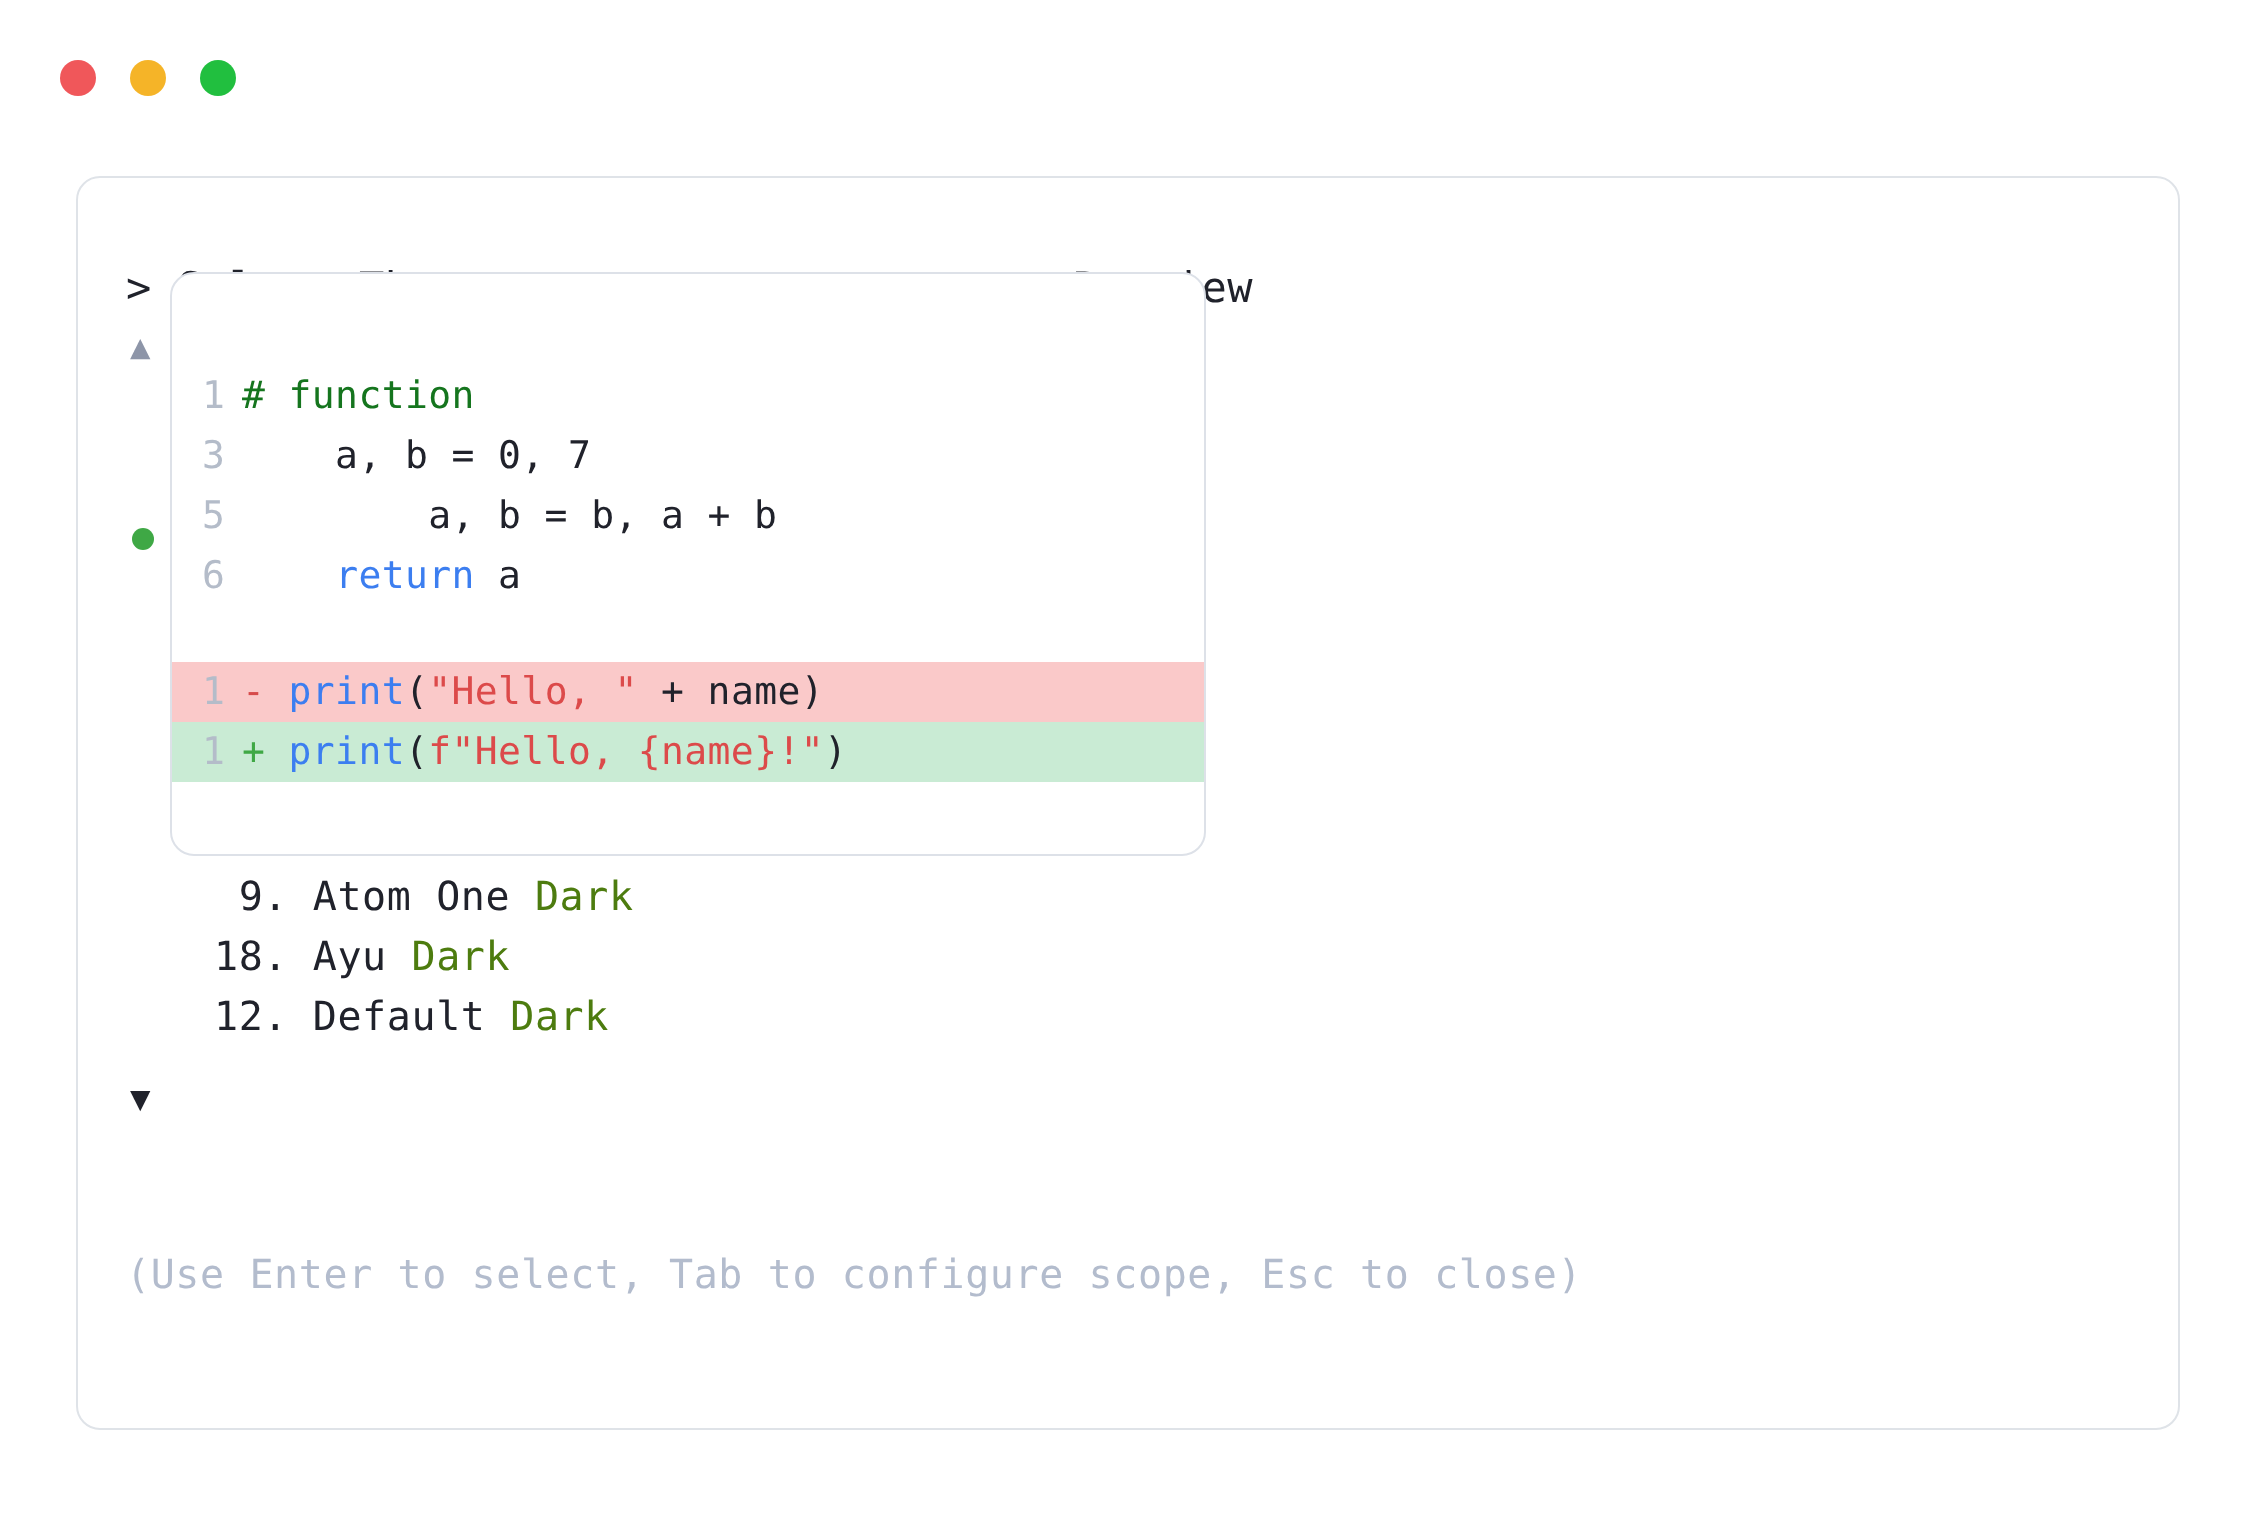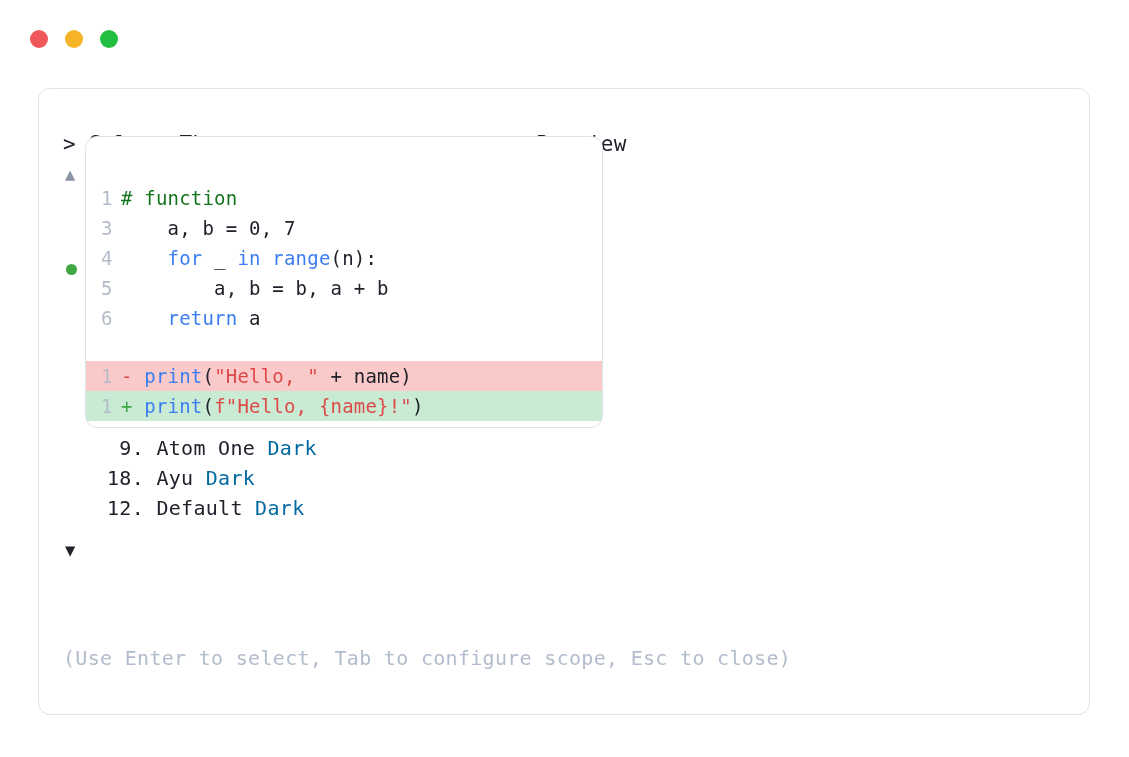--- a/index.html
+++ b/index.html
@@ -121,21 +121,21 @@
     color: #20222b;
     display: inline;
   }
   .row-name {
     color: #20222b;
     text-align: center;
   }
   .row-variant {
     color: #20222b;
   }
-  .theme-row.dim .row-variant { color: #0369a1; }
+  .theme-row.dim .row-variant { color: #4d7c0f; }
   .theme-row.selected .row-index,
   .theme-row.selected .row-name,
   .theme-row.selected .row-variant { color: #3fa845; }
 
   
   .preview-box {
     position: absolute;
     left: 46px;
     top: 47px;
     width: 518px;
@@ -181,21 +181,21 @@
   .tok-keyword  { color: #3c7ef0; }
   .tok-func     { color: #dc4a4a; }
   .tok-builtin  { color: #3c7ef0; }
   .tok-string   { color: #dc4a4a; }
   .tok-plain    { color: #20222b; }
 
   
   .footer-hint {
     position: absolute;
     left: 24px;
-    top: 556px;
+    top: 535px;
     font-size: 20px;
     line-height: 26px;
     letter-spacing: 0.3px;
     color: #b3bccd;
     white-space: pre;
   }
 </style>
 </head>
 <body>
 
@@ -229,21 +229,20 @@
 
     <div class="right-col">
       <div class="panel-title">Preview</div>
     </div>
 
     <div class="preview-box">
       <div class="code-area">
         <div>
             <div class="code-line"><span class="ln">1</span><span class="tok-comment"># function</span></div>
             <div class="code-line"><span class="ln">3</span><span class="tok-plain">    a, b = 0, 7</span></div>
-            <div class="code-line"><span class="ln">4</span><span class="tok-plain">    </span><span class="tok-keyword">for</span><span class="tok-plain"> _ </span><span class="tok-keyword">in</span><span class="tok-plain"> </span><span class="tok-builtin">range</span><span class="tok-plain">(n):</span></div>
             <div class="code-line"><span class="ln">5</span><span class="tok-plain">        a, b = b, a + b</span></div>
             <div class="code-line"><span class="ln">6</span><span class="tok-plain">    </span><span class="tok-keyword">return</span><span class="tok-plain"> a</span></div>
           </div>
         <div class="diff-block">
             <div class="code-line diff del"><span class="ln">1</span><span class="sign-del">- </span><span class="tok-builtin">print</span><span class="tok-plain">(</span><span class="tok-string">"Hello, "</span><span class="tok-plain"> + name)</span></div>
             <div class="code-line diff add"><span class="ln">1</span><span class="sign-add">+ </span><span class="tok-builtin">print</span><span class="tok-plain">(</span><span class="tok-string">f"Hello, {name}!"</span><span class="tok-plain">)</span></div>
           </div>
       </div>
     </div>
 

